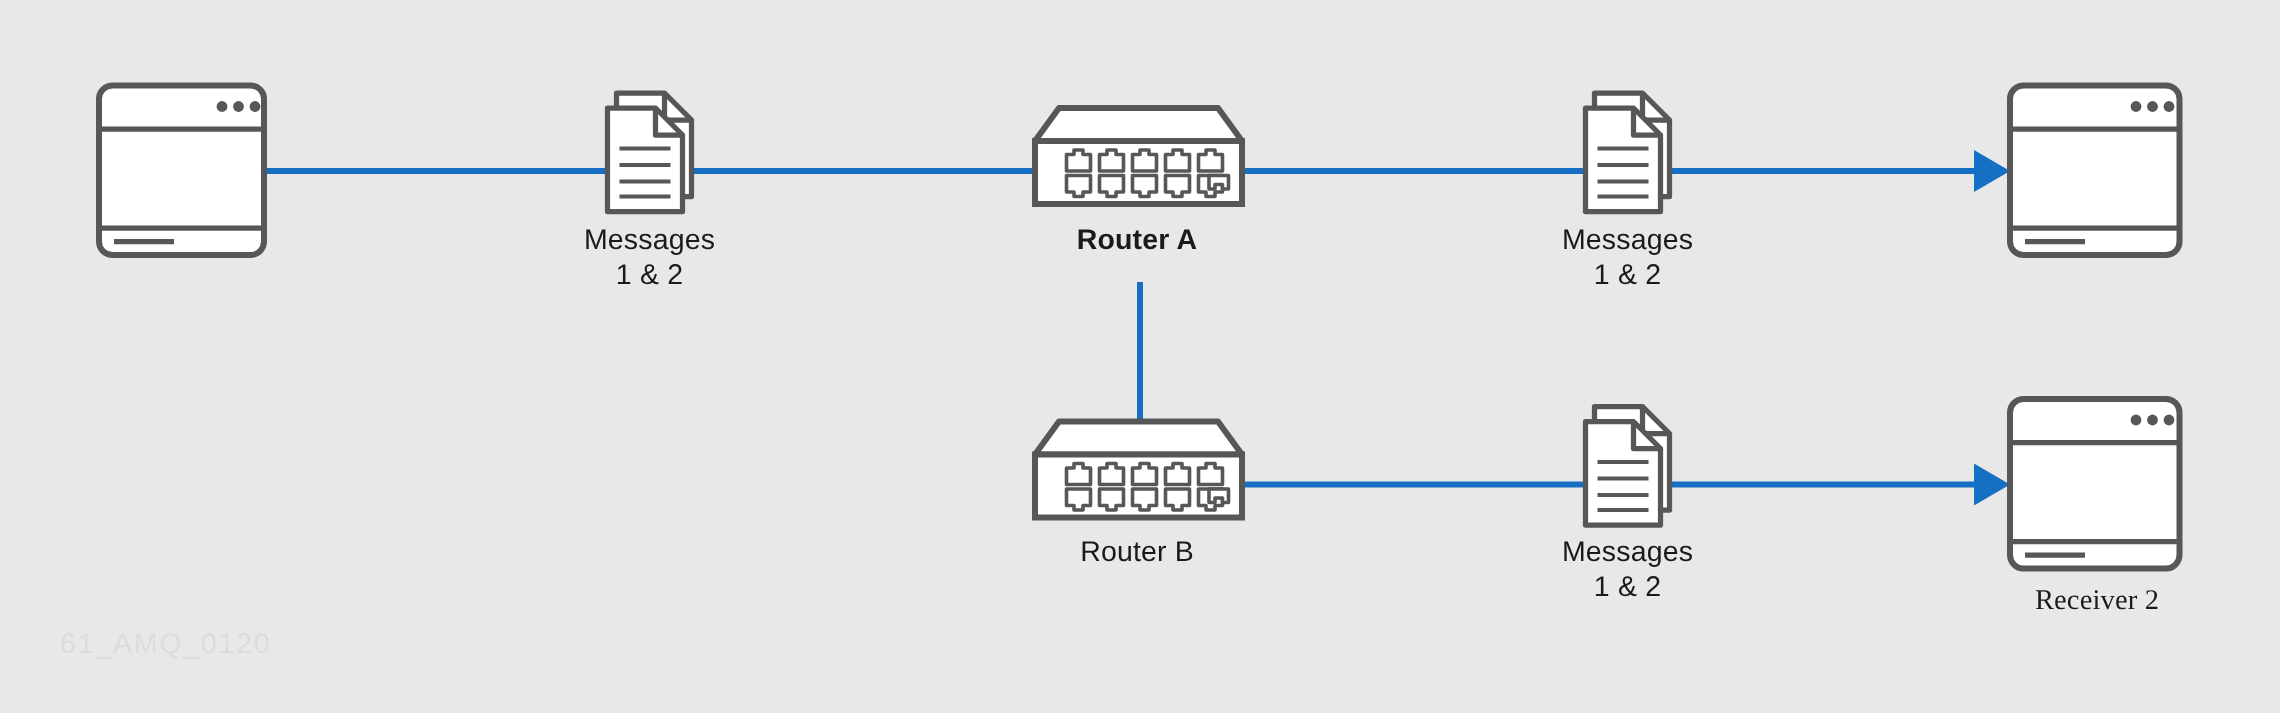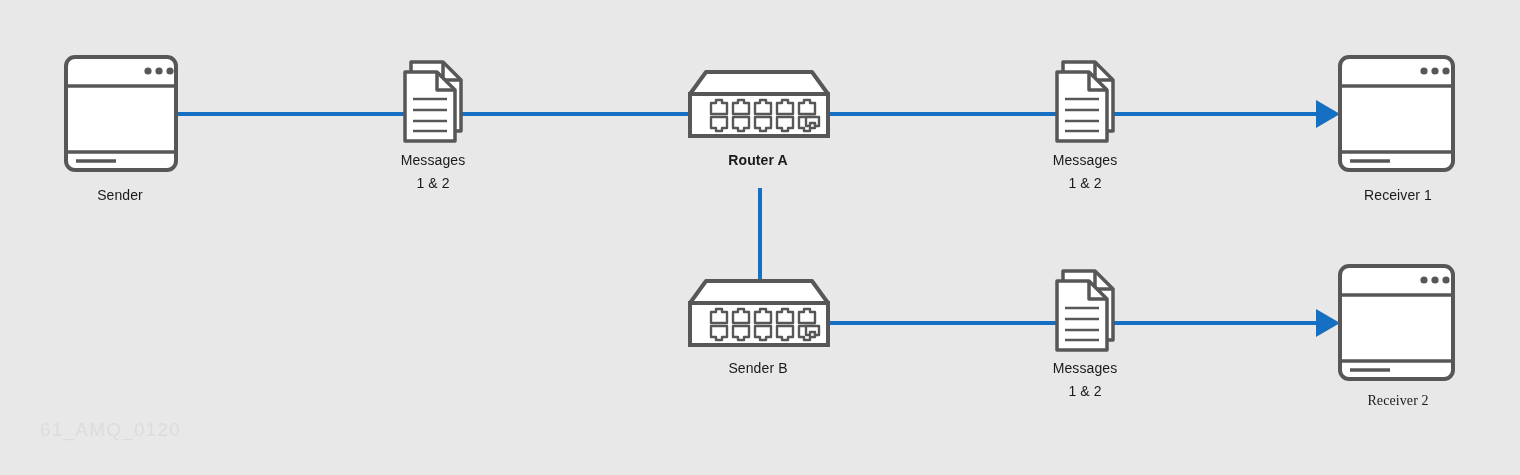--- a/index.html
+++ b/index.html
@@ -7,21 +7,21 @@
     width:1520px;height:475px;
     background:#e8e8e8;
     font-family:"Liberation Sans", sans-serif;
     overflow:hidden;
     position:relative;
   }
   #stage{position:absolute;left:0;top:0;width:1520px;height:475px;}
   .lbl{
     position:absolute;
     color:#1a1a1a;
-    font-size:14px;
+    font-size:19px;
     line-height:23px;
     text-align:center;
     white-space:pre;
     letter-spacing:.1px;
   }
   .lbl.two{line-height:23px;}
   .watermark{
     position:absolute;
     left:40px;top:419px;
     color:#dcdcdc;
@@ -149,33 +149,31 @@
       <line x1="1340" y1="295" x2="1453" y2="295" stroke="#575757" stroke-width="3.5"></line>
       <circle cx="1424" cy="280" r="3.6" fill="#575757"></circle>
       <circle cx="1435" cy="280" r="3.6" fill="#575757"></circle>
       <circle cx="1446" cy="280" r="3.6" fill="#575757"></circle>
       <line x1="1340" y1="361" x2="1453" y2="361" stroke="#575757" stroke-width="3.5"></line>
       <line x1="1350" y1="370" x2="1390" y2="370" stroke="#575757" stroke-width="3.5"></line>
     </g>
 
   </svg>
 
-  <div class="lbl" style="left:20px;top:184px;width:200px;">Sender</div>
 
   <div class="lbl two" style="left:333px;top:149px;width:200px;">Messages</div>
   <div class="lbl two" style="left:333px;top:172px;width:200px;">1 &amp; 2</div>
 
   <div class="lbl" style="left:658px;top:149px;width:200px;font-weight:bold;">Router A</div>
 
   <div class="lbl two" style="left:985px;top:149px;width:200px;">Messages</div>
   <div class="lbl two" style="left:985px;top:172px;width:200px;">1 &amp; 2</div>
 
-  <div class="lbl" style="left:1298px;top:184px;width:200px;">Receiver 1</div>
 
-  <div class="lbl" style="left:658px;top:357px;width:200px;">Sender B</div>
+  <div class="lbl" style="left:658px;top:357px;width:200px;">Router B</div>
 
   <div class="lbl two" style="left:985px;top:357px;width:200px;">Messages</div>
   <div class="lbl two" style="left:985px;top:380px;width:200px;">1 &amp; 2</div>
 
   <div class="lbl" style="left:1298px;top:389px;width:200px;font-family:Liberation Serif, serif;">Receiver 2</div>
 
   <div class="watermark">61_AMQ_0120</div>
 
 </div>
 

